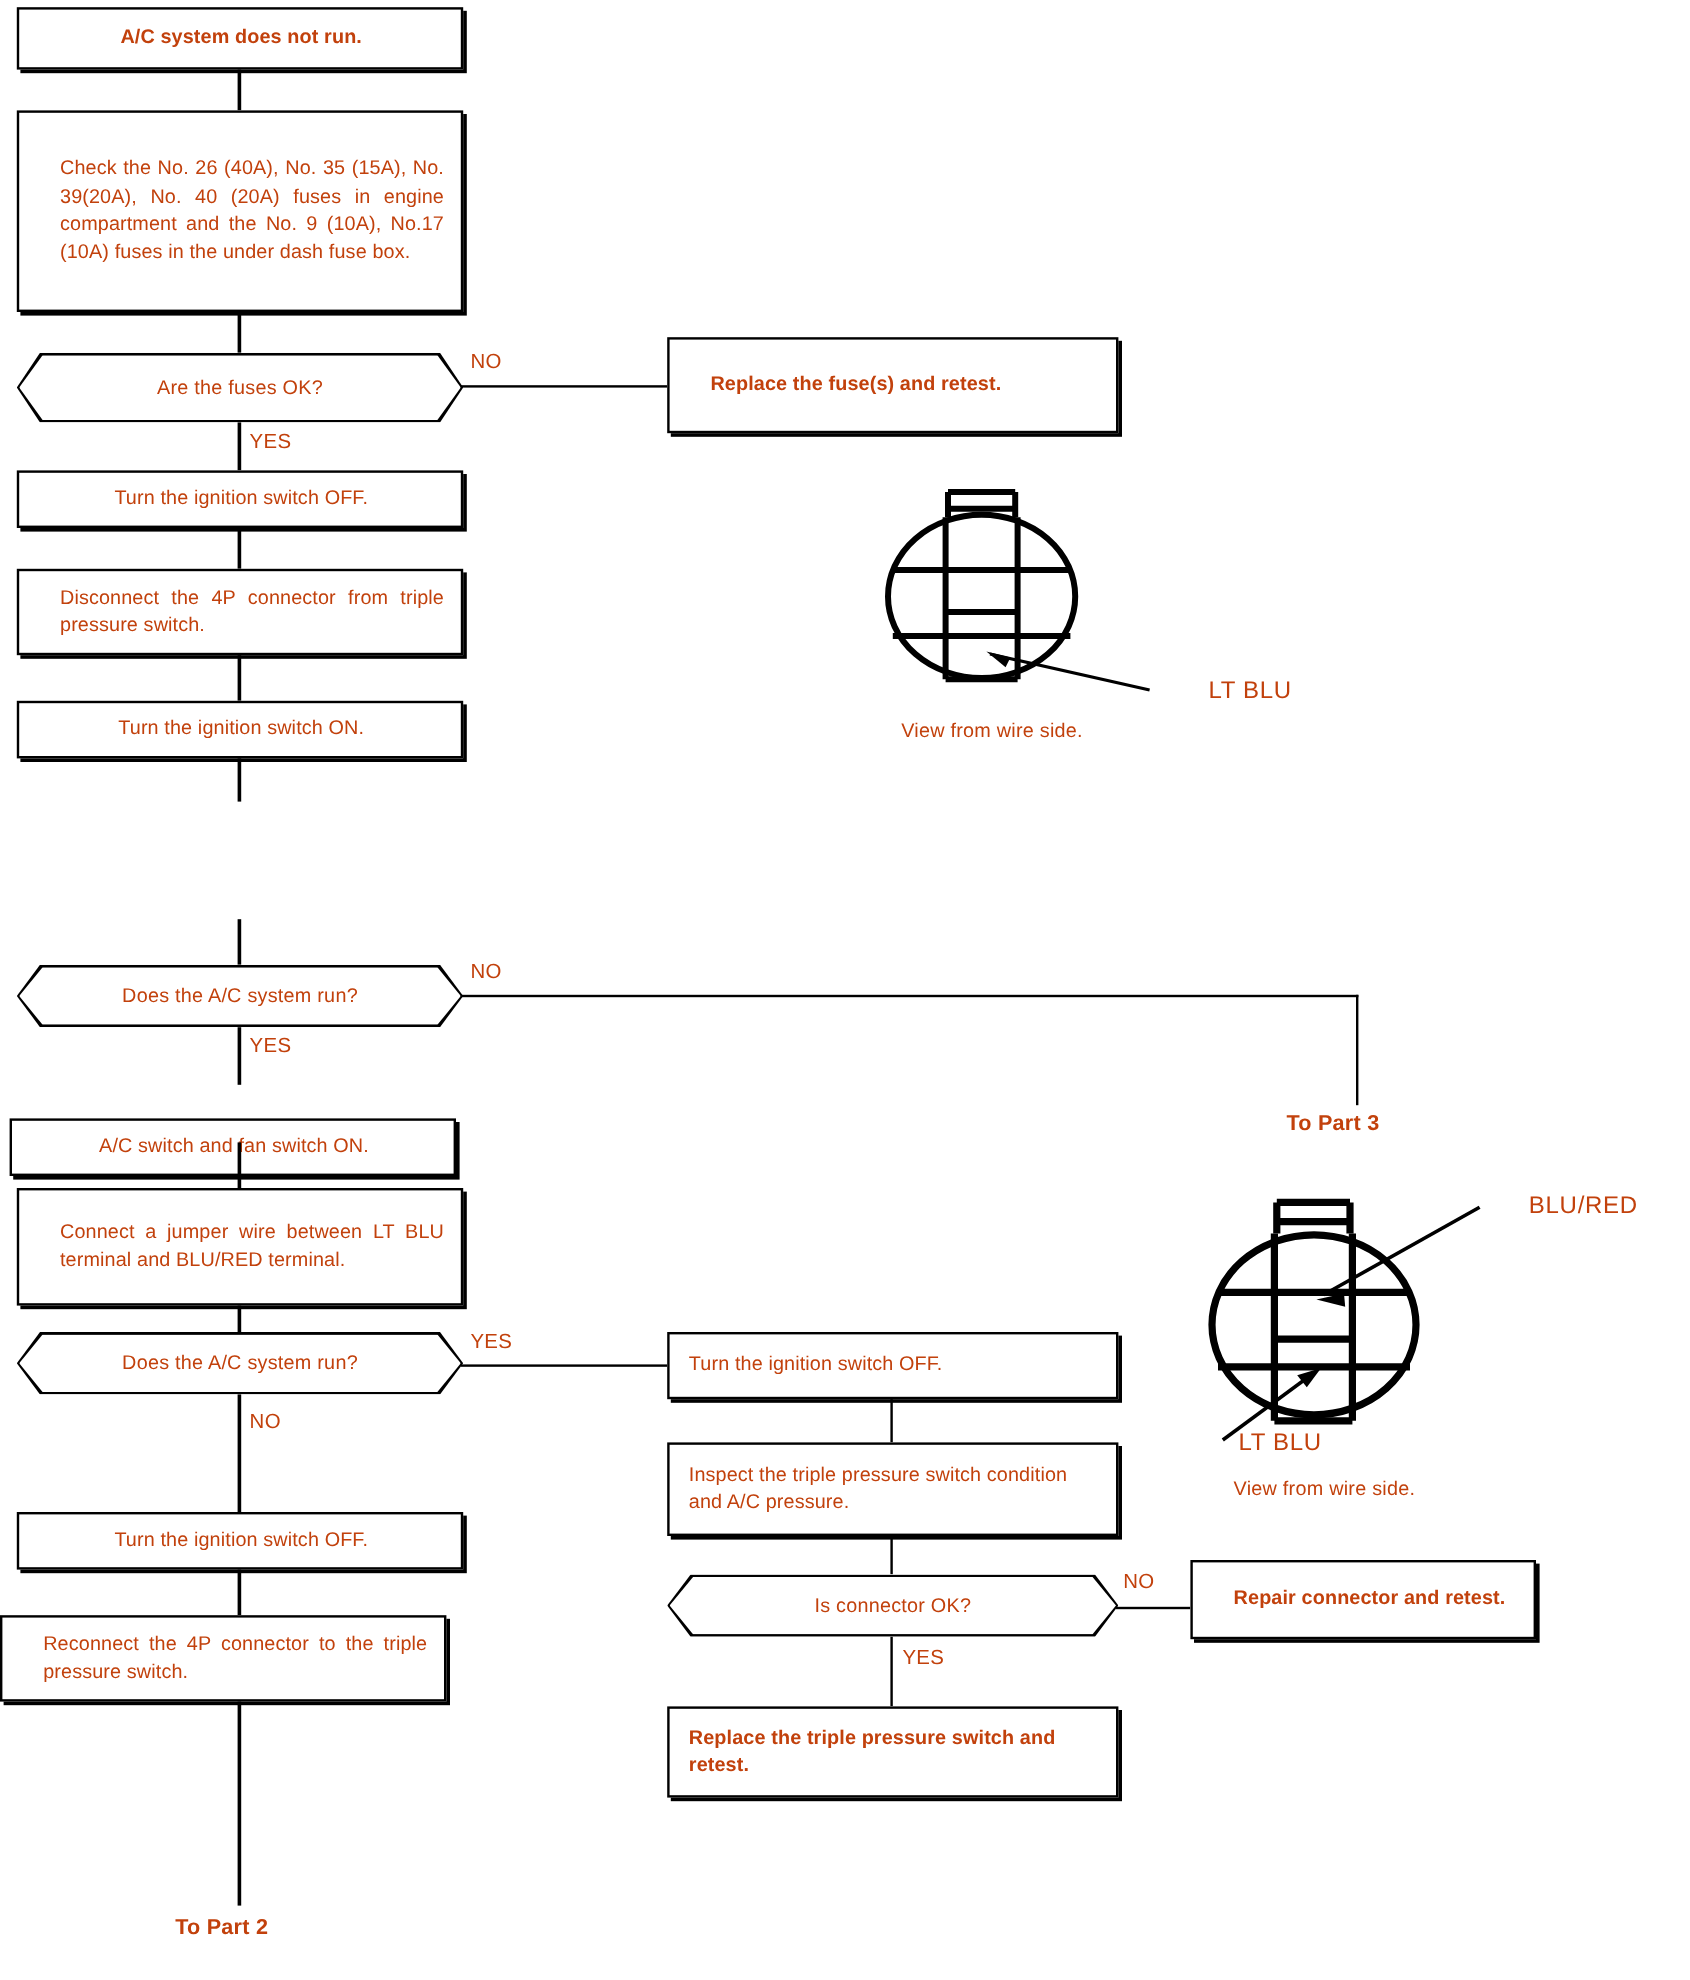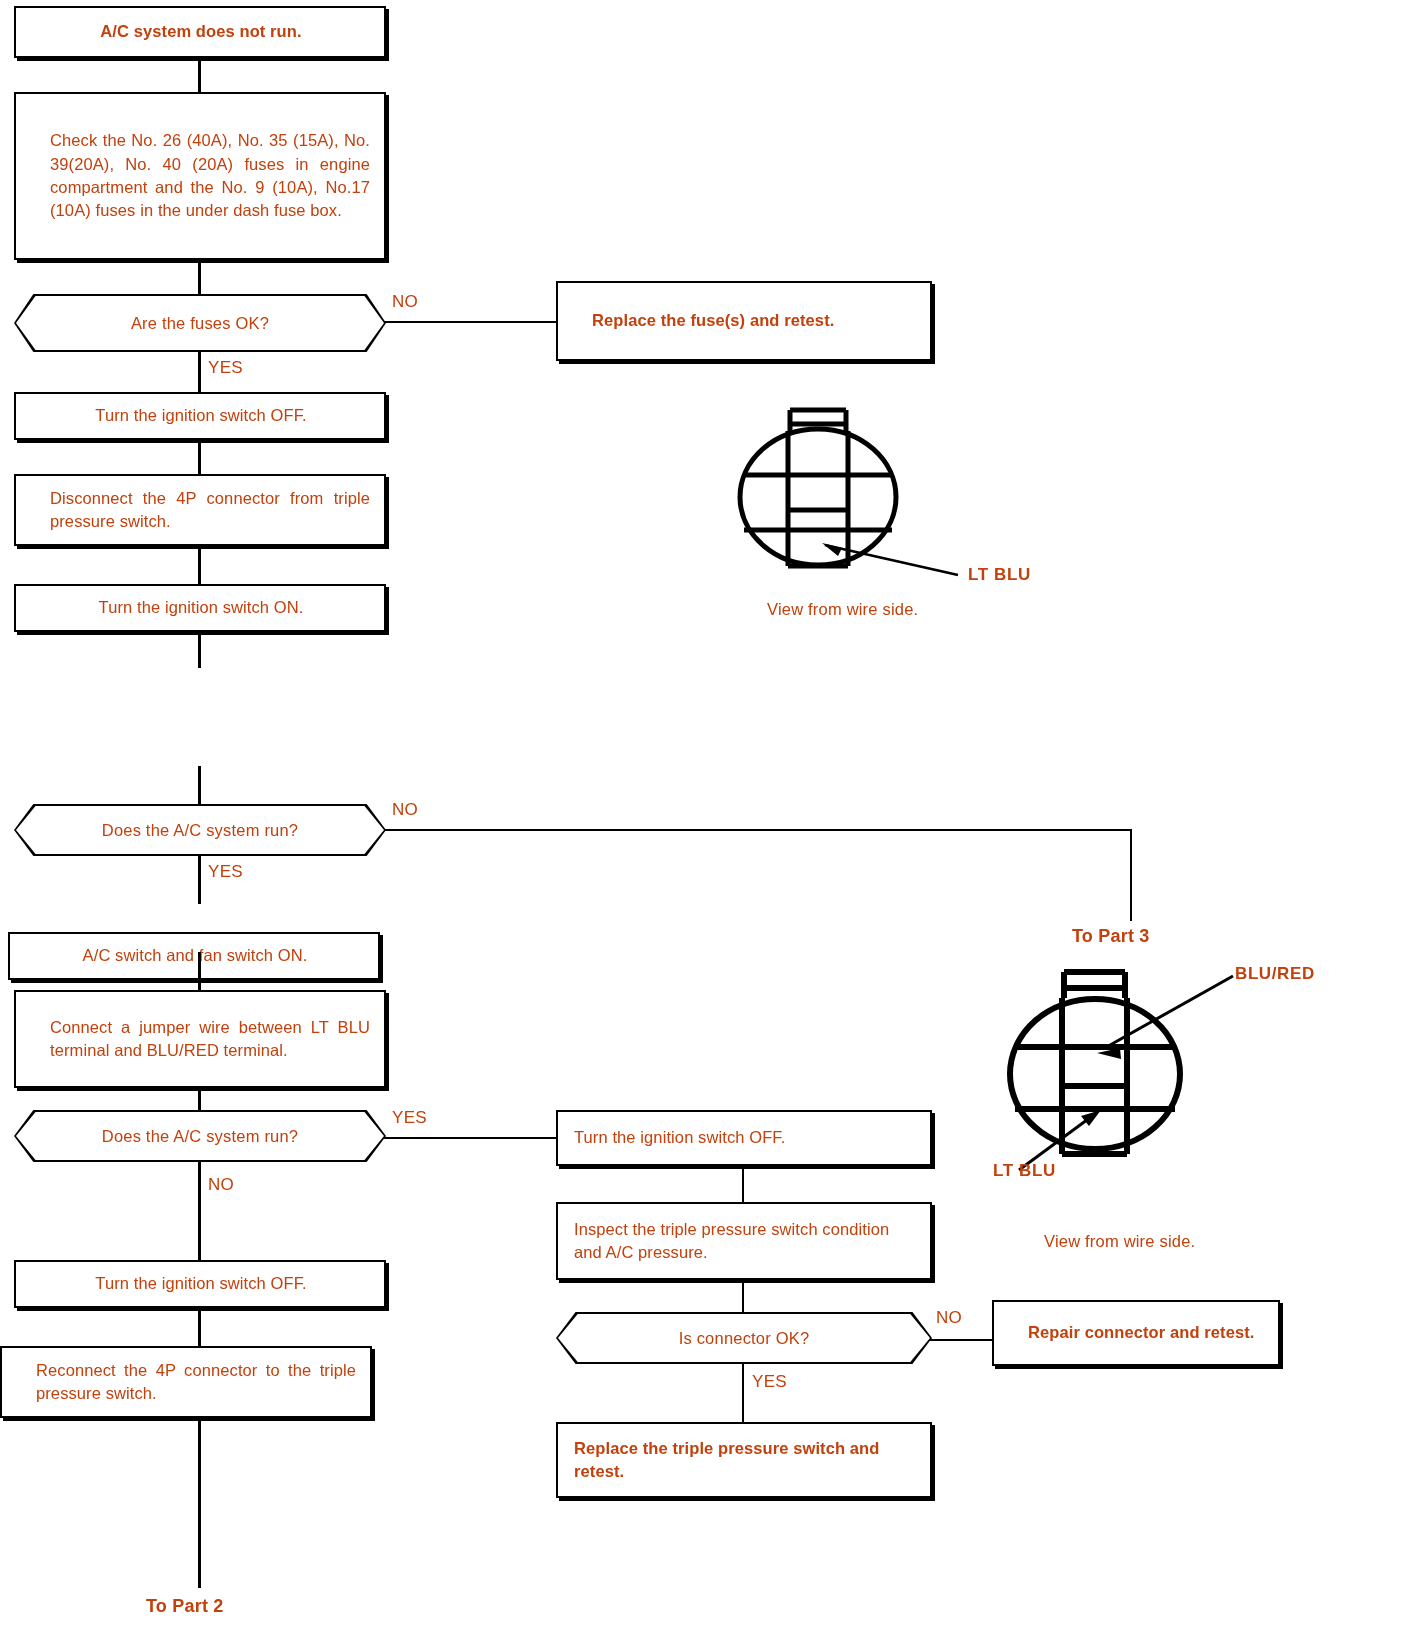--- a/index.html
+++ b/index.html
@@ -92,28 +92,28 @@
   }
 
   
   .conn { position: absolute; }
   .conn svg { display: block; }
   .conncap {
     position: absolute;
     font-size: 16.5px;
     white-space: nowrap;
     letter-spacing: 0.2px;
-    margin-left: 16px;
   }
   .wirelbl {
     position: absolute;
-    font-size: 17px;
-    font-weight: bold;
+    font-size: 20px;
+    font-weight: normal;
     white-space: nowrap;
     letter-spacing: 0.6px;
+    margin-left: 39px;
   }
 </style>
 </head>
 <body>
 
 <div id="page">
 
   <div class="pbox center bold pad" style="left:14px; top:6px; width:372px; height:52px;">
     <span class="txt">A/C system does not run.</span>
   </div>
@@ -273,21 +273,21 @@
       </g>
       <polygon points="92,143 112,148 108,156" fill="#000"></polygon>
     </svg>
     <span class="wirelbl" style="left:238px; top:165px;">LT BLU</span>
   </div>
 
   <div class="conncap" style="left:751px; top:600px;">View from wire side.</div>
 
   <div class="tolabel" style="left:1072px; top:926px;">To Part 3</div>
 
-  <div class="conn" style="left:985px; top:954px; width:360px; height:230px;">
+  <div class="conn" style="left:985px; top:984px; width:360px; height:230px;">
     <svg width="360" height="230" viewBox="0 0 360 230">
       <g fill="none" stroke="#000" stroke-width="6">
 
         <ellipse cx="110" cy="120" rx="85" ry="75"></ellipse>
 
         <line x1="30" y1="93" x2="190" y2="93"></line>
         <line x1="30" y1="155" x2="190" y2="155"></line>
 
         <line x1="77" y1="44" x2="77" y2="200"></line>
         <line x1="142" y1="44" x2="142" y2="200"></line>

